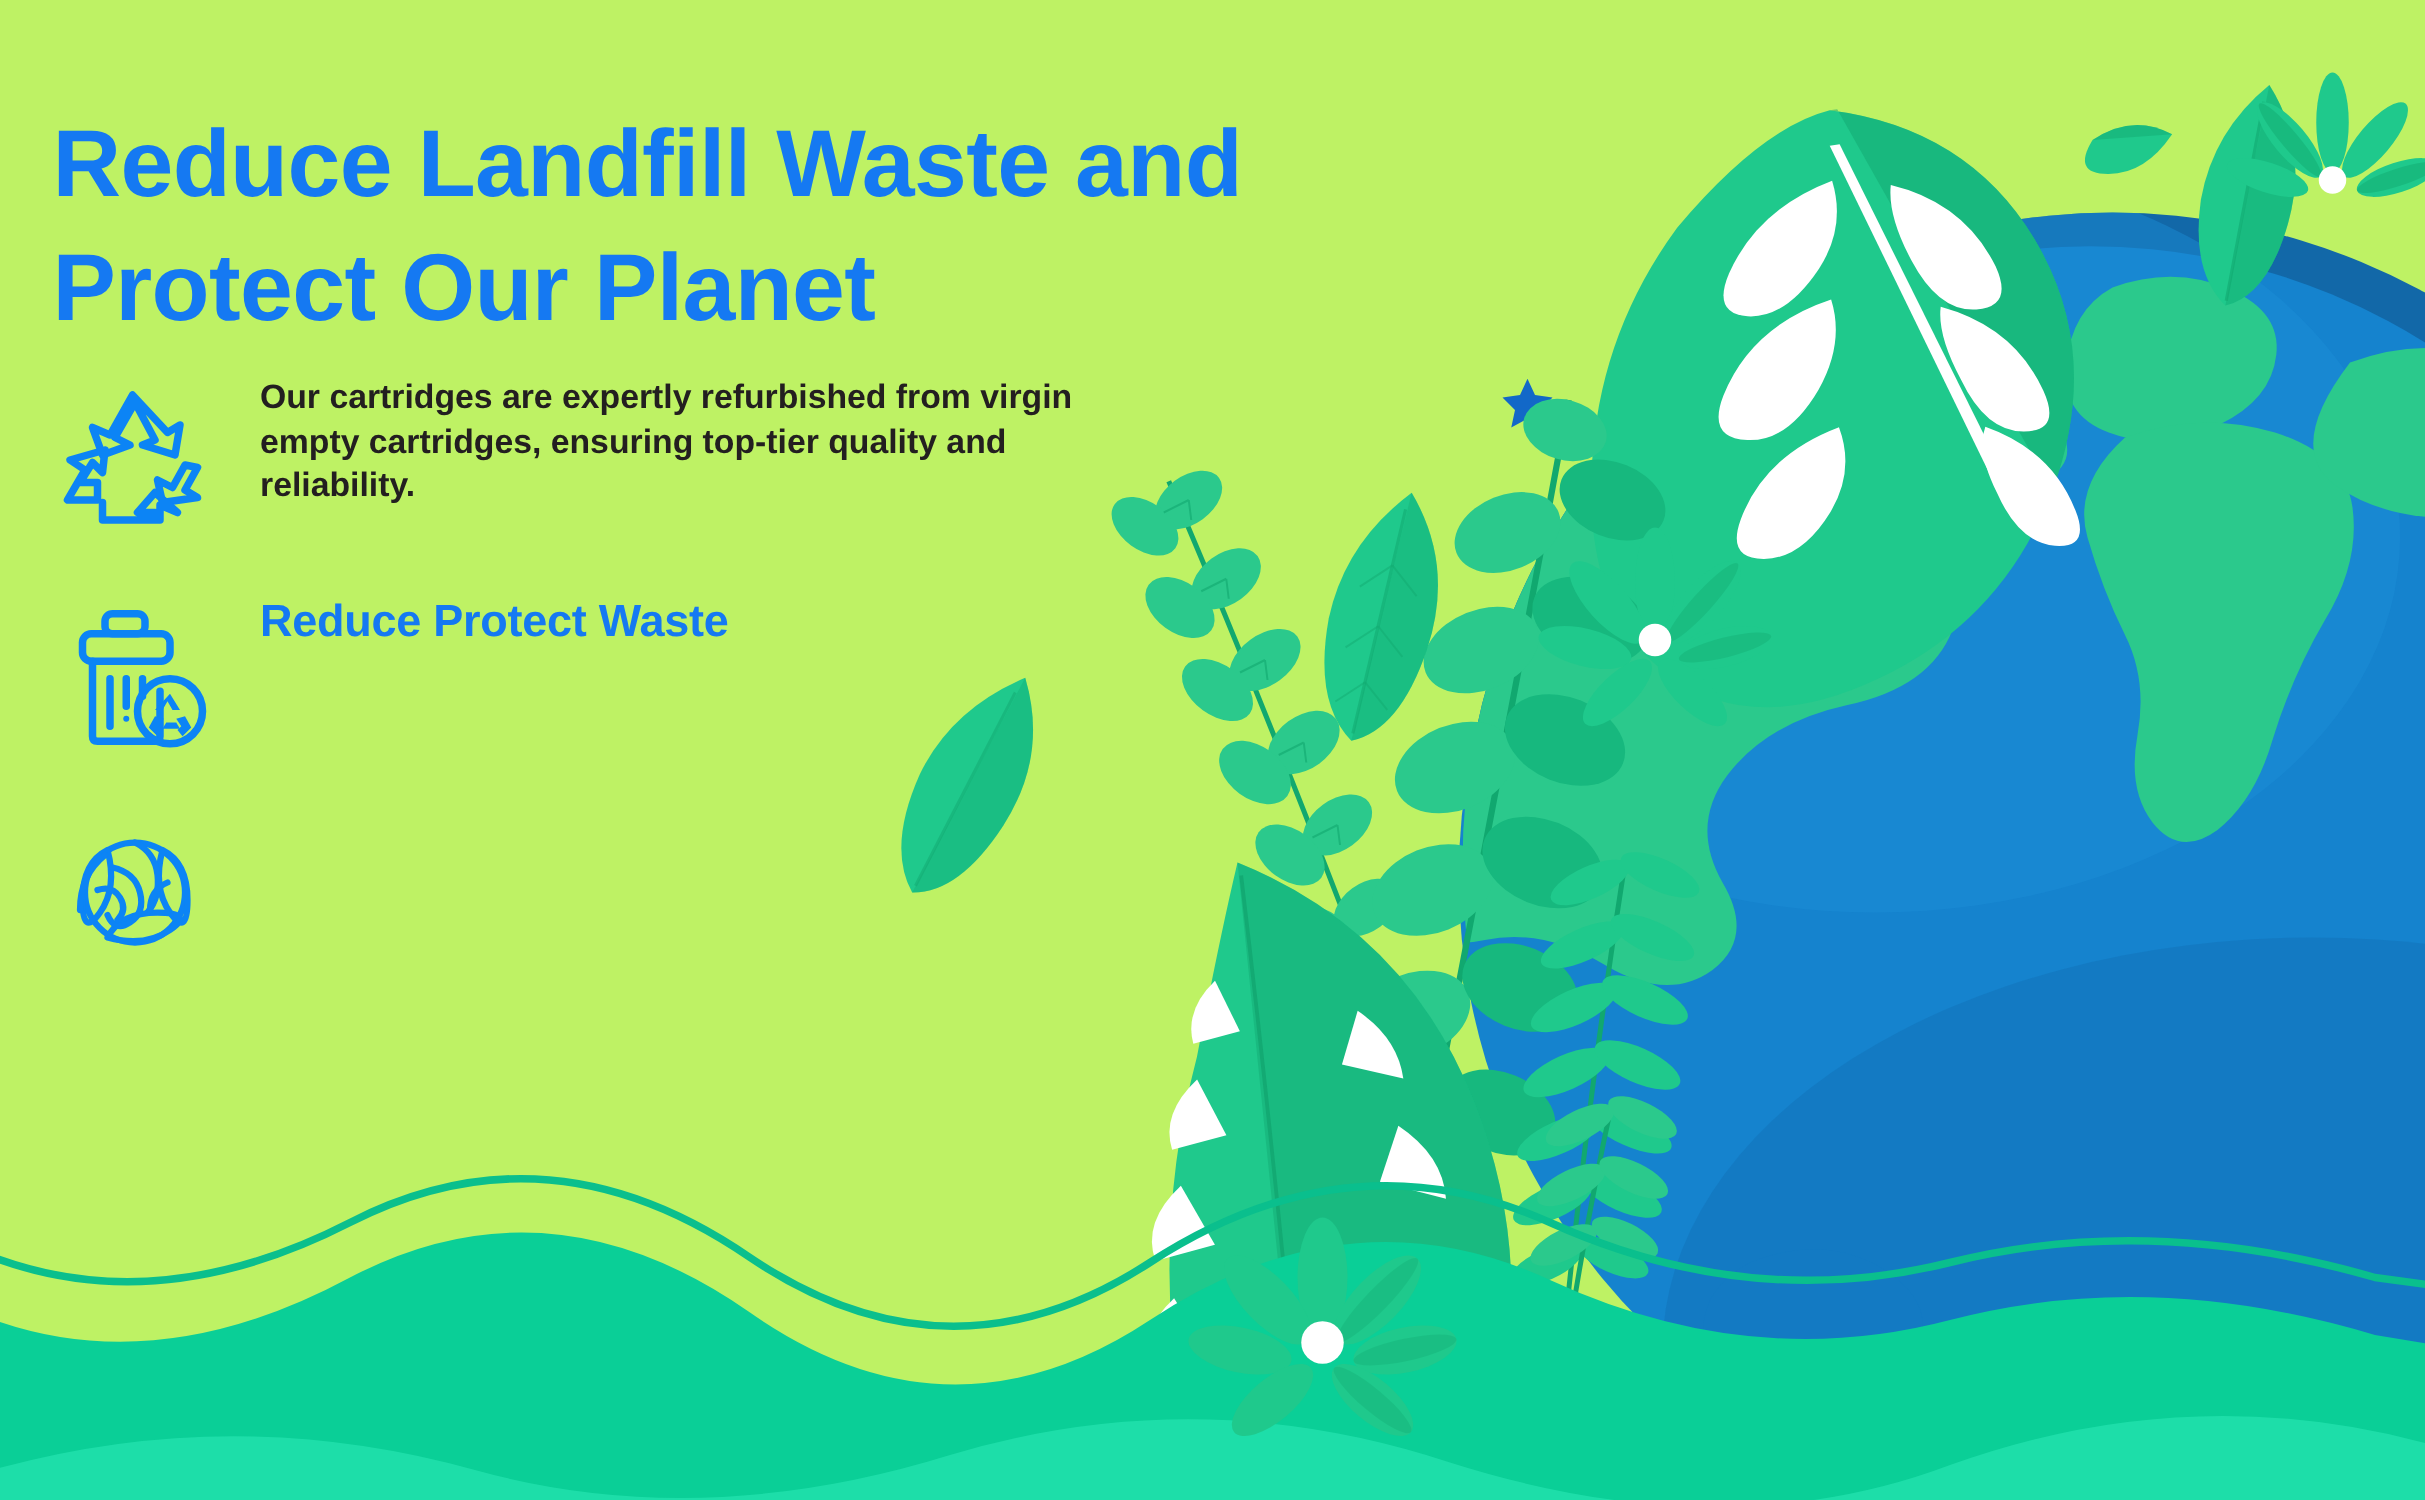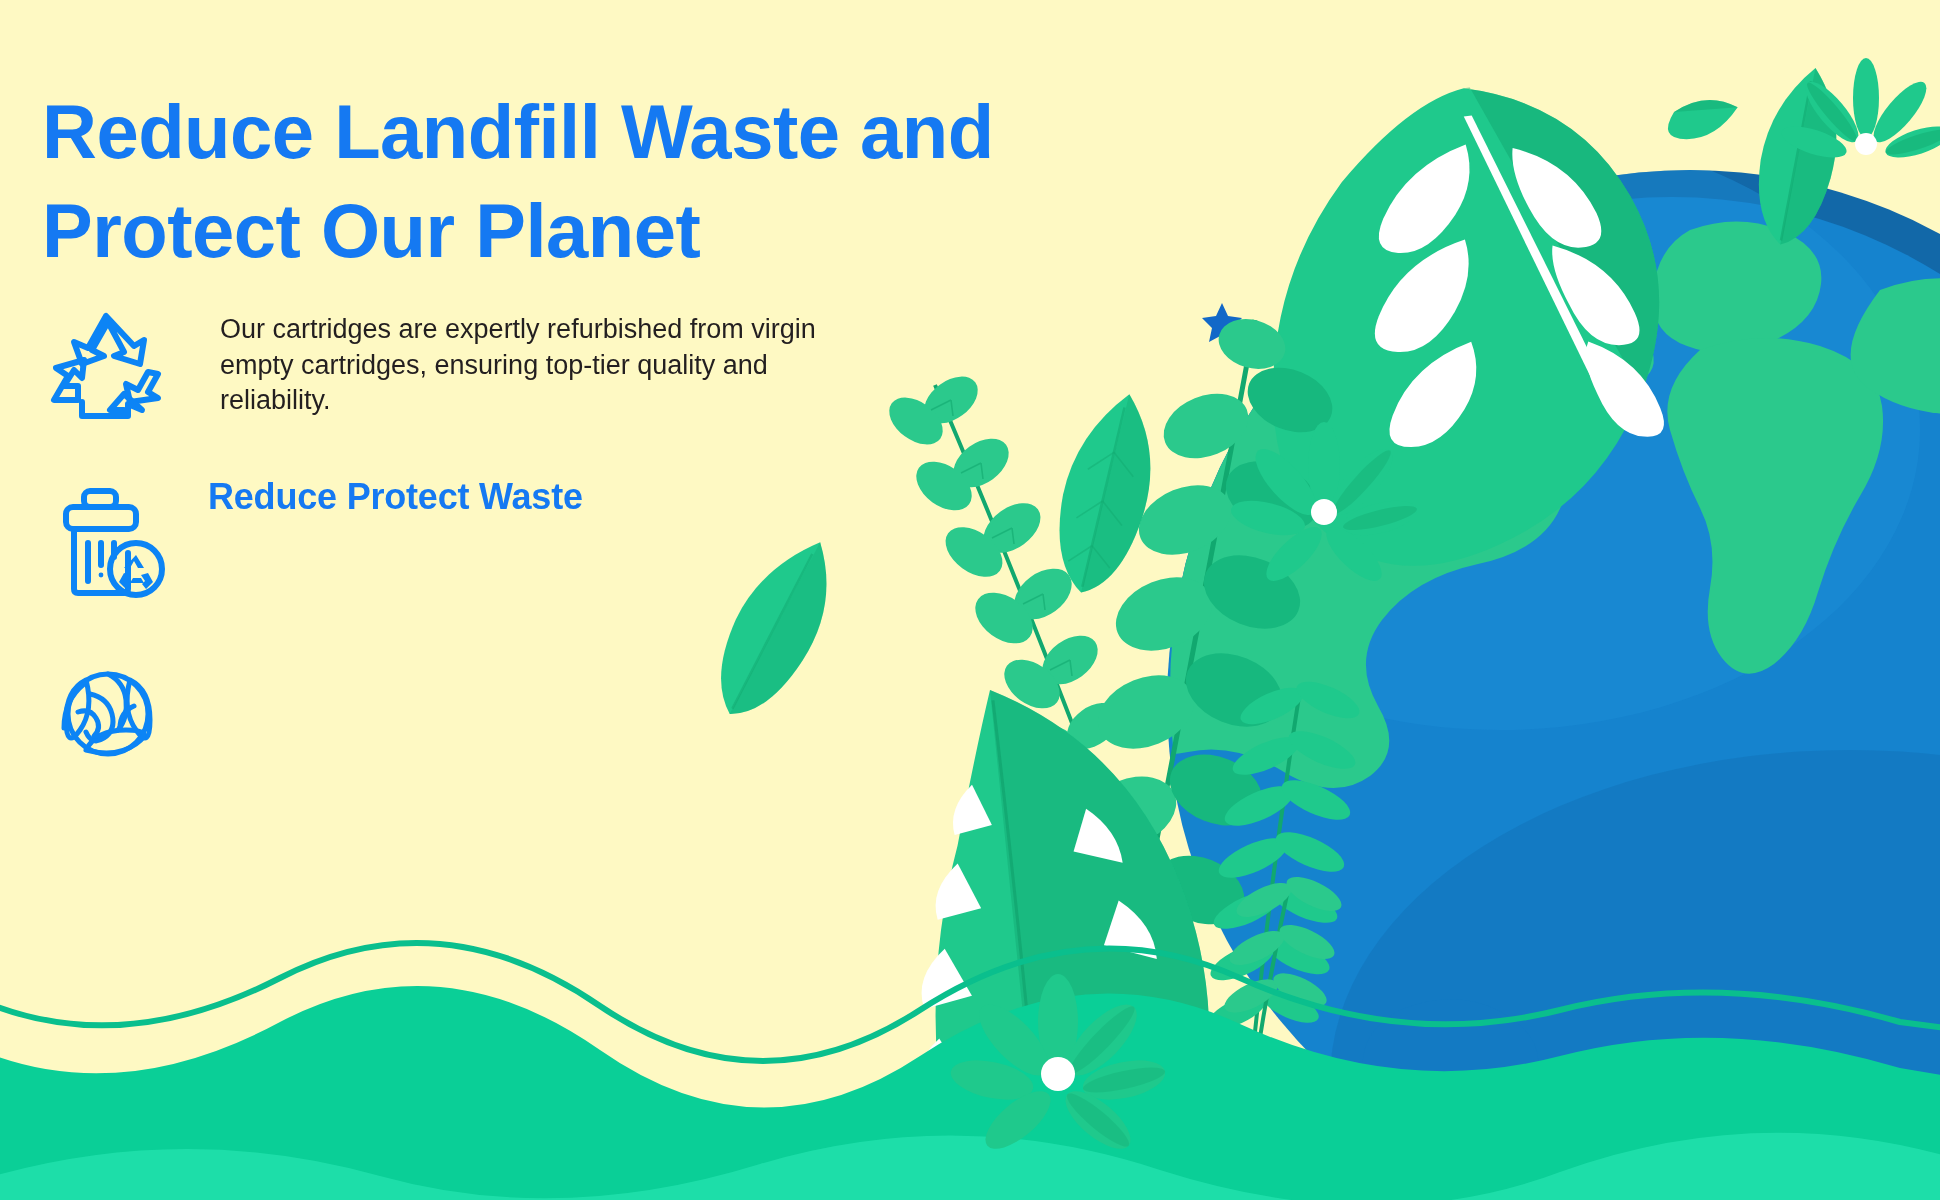--- a/index.html
+++ b/index.html
@@ -1,21 +1,21 @@
 <!DOCTYPE html>
 <html><head>
 <meta charset="utf-8">
 <style>
   html,body{margin:0;padding:0;}
   body{
     width:1940px;height:1200px;overflow:hidden;background:#ffffff;
     font-family:"Liberation Sans", sans-serif;
     position:relative;
   }
-  #stage{position:absolute;inset:0;width:1940px;height:1200px;overflow:hidden;background:#fef9c3;}
+  #stage{position:absolute;inset:0;width:1940px;height:1200px;overflow:hidden;background:#bef264;}
 
   
   .art{position:absolute;inset:0;width:1940px;height:1200px;pointer-events:none;}
   .art.behind{z-index:1;}
   .art.front{z-index:3;}
 
   
   #content{position:absolute;z-index:4;left:0;top:0;width:1000px;height:1200px;}
 
   #page-title{
@@ -26,21 +26,21 @@
   }
 
   .feature{position:absolute;left:48px;width:830px;}
   .feature .ficon{position:absolute;left:0;top:6px;width:128px;height:128px;}
   .feature .ftext{position:absolute;left:160px;top:0;width:660px;}
   .feature h3{
     margin:0 0 6px 0;font-size:36px;font-weight:bold;color:#1579F2;
     line-height:1.2;letter-spacing:-0.2px;
   }
   .feature p{
-    margin:12px;font-size:27px;line-height:1.32;color:#231F20;font-weight:400;
+    margin:0;font-size:27px;line-height:1.32;color:#231F20;font-weight:700;
   }
 
   #feature-0{top:300px;}
   #feature-1{top:475px;}
   #feature-2{top:648px;}
 </style>
 </head>
 <body>
 
 <div id="stage">

